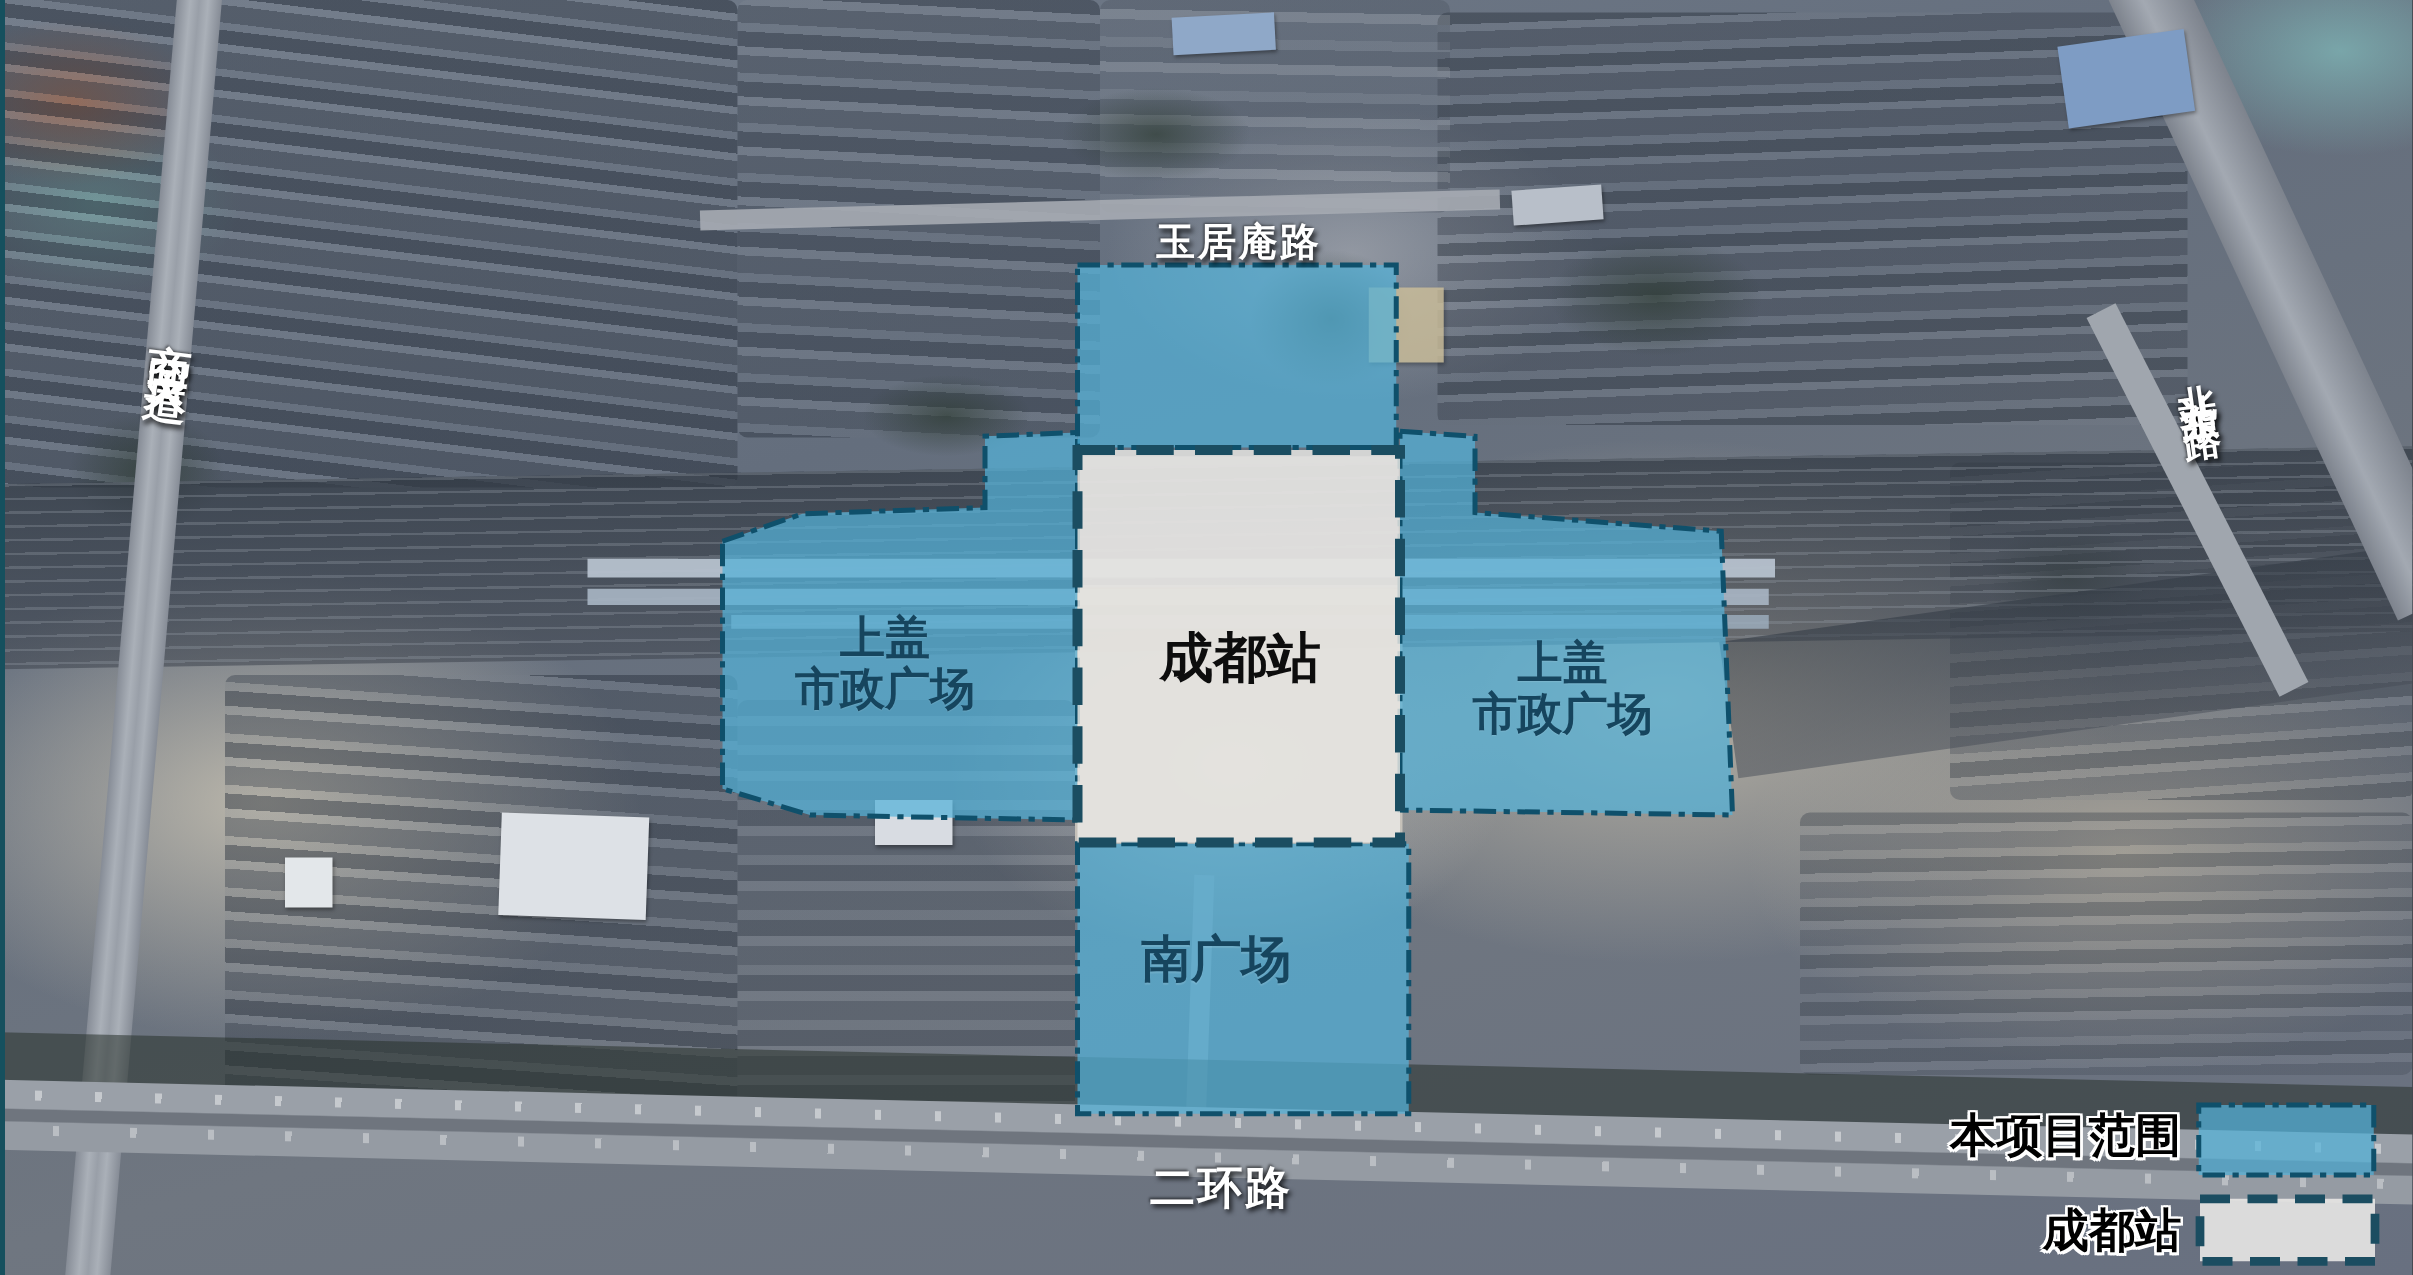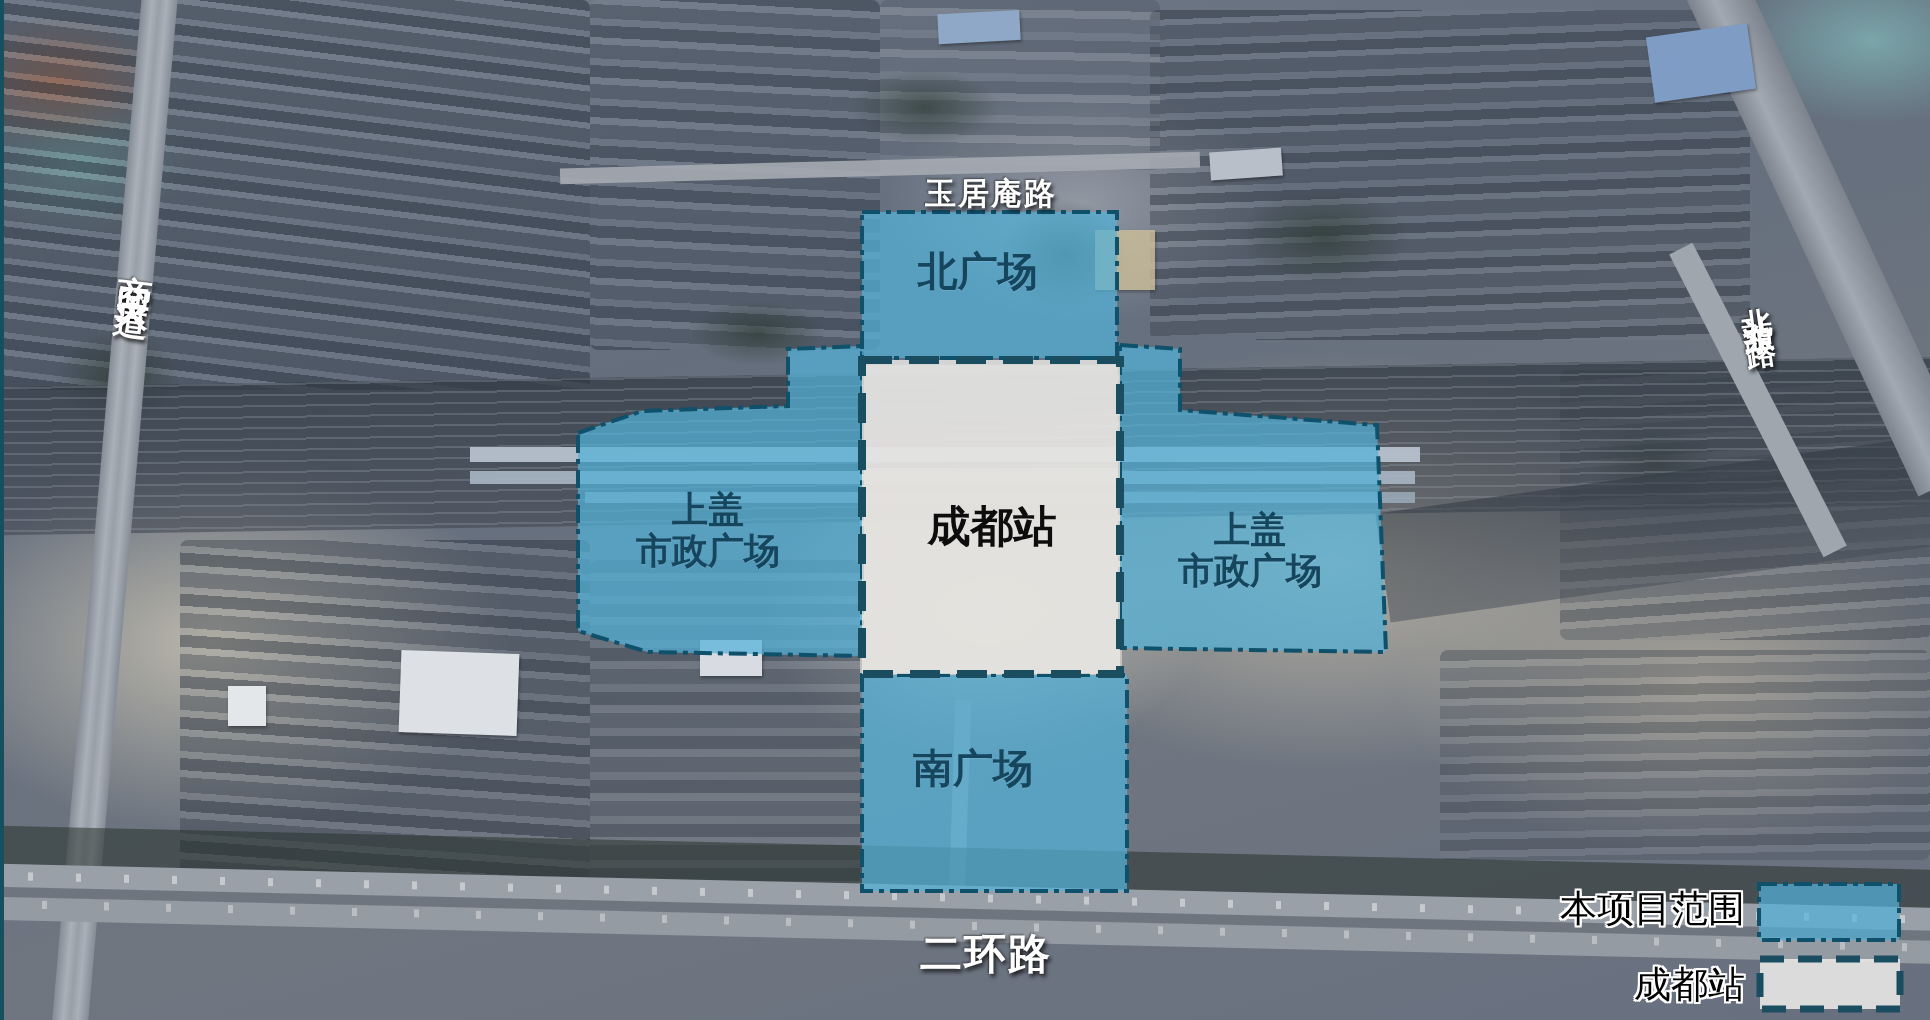--- a/index.html
+++ b/index.html
@@ -91,25 +91,25 @@
   
   .area-label{color:var(--area-label-color);font-weight:700;text-align:center;line-height:1.15;
     text-shadow:0 1px 1px rgba(255,255,255,.12);}
   .lbl-north{left:850px;top:248px;width:255px;font-size:40px;}
   .lbl-south{left:845px;top:745px;width:256px;font-size:40px;}
   .lbl-west-deck{left:593px;top:489px;width:230px;font-size:36px;}
   .lbl-east-deck{left:1135px;top:509px;width:230px;font-size:36px;}
   .lbl-station{left:864px;top:498px;width:256px;font-size:43px;font-weight:700;text-align:center;color:var(--station-label-color);}
   .road-label{color:#ffffff;font-weight:700;text-shadow:2px 3px 4px rgba(0,0,0,.78), -1px -1px 2px rgba(0,0,0,.45);letter-spacing:2px;}
   .lbl-yujuan{left:925px;top:173px;font-size:31px;text-align:center;}
-  .lbl-erhuan{left:920px;top:926px;font-size:42px;}
+  .lbl-erhuan{left:920px;top:926px;font-size:36px;}
   .vlabel{writing-mode:vertical-rl;text-orientation:upright;}
   .lbl-shangmao{left:116px;top:247px;font-size:35px;letter-spacing:10px;transform:rotate(7deg);transform-origin:top center;}
   .lbl-beizhan{left:1730px;top:284px;font-size:30px;letter-spacing:8px;transform:rotate(-8deg);transform-origin:top center;}
-  .legend-text{color:#000;font-weight:400;text-align:right;width:295px;
+  .legend-text{color:#000;font-weight:700;text-align:right;width:295px;
     text-shadow:-2px -2px 0 #fff,2px -2px 0 #fff,-2px 2px 0 #fff,2px 2px 0 #fff,0 -2px 0 #fff,0 2px 0 #fff,-2px 0 0 #fff,2px 0 0 #fff;}
   .lg-project{left:1450px;top:884px;font-size:37px;}
   .lg-station{left:1450px;top:960px;font-size:37px;}
   .lg-sw1{left:1756px;top:881px;}
   .lg-sw2{left:1756px;top:955px;}
 </style>
 </head>
 <body>
 
 <div class="map">
@@ -157,21 +157,20 @@
   </div>
 
   <svg class="overlay" viewBox="0 0 1930 1020">
     <polygon class="area" points="578,433 642,411 788,406 788,349 862,346 862,656 648,652 578,631"></polygon>
     <polygon class="area" points="1120,345 1180,349 1180,410 1377,425 1386,652 1120,648"></polygon>
     <polygon class="area" points="862,212 1117,212 1117,358 862,358"></polygon>
     <polygon class="area" points="862,675 1127,675 1127,891 862,891"></polygon>
     <rect class="station-box" x="862" y="360" width="258" height="314"></rect>
   </svg>
 
-  <div class="abs area-label lbl-north">北广场</div>
   <div class="abs area-label lbl-west-deck">
     <div>上盖</div>
     <div>市政广场</div>
   </div>
   <div class="abs lbl-station">成都站</div>
   <div class="abs area-label lbl-east-deck">
     <div>上盖</div>
     <div>市政广场</div>
   </div>
   <div class="abs area-label lbl-south">南广场</div>

